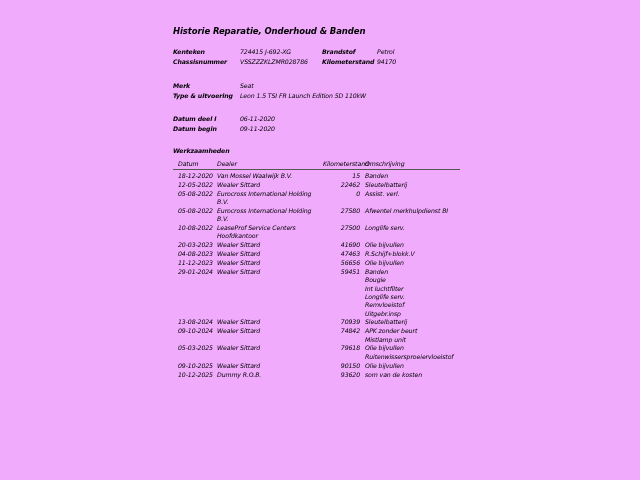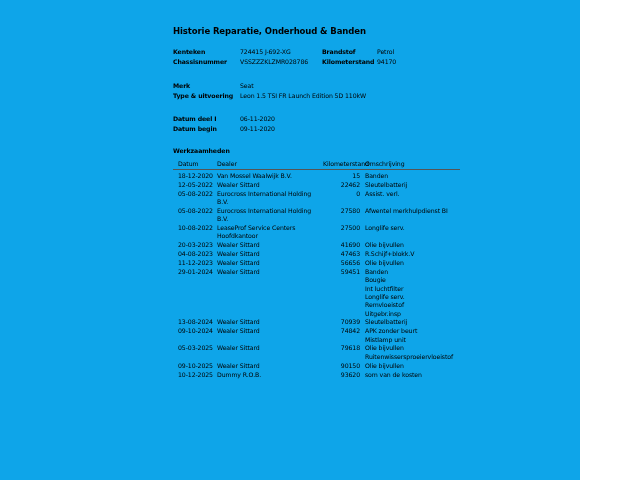--- a/index.html
+++ b/index.html
@@ -1,18 +1,18 @@
 <!DOCTYPE html>
 <html><head>
 <meta charset="utf-8">
 <style>
   * { margin:0; padding:0; box-sizing:border-box; }
   html,body { width:640px; height:480px; background:#ffffff; overflow:hidden;
     font-family:"DejaVu Sans","Liberation Sans",sans-serif; color:#000; }
-  .page { position:relative; width:580px; height:480px; background:#0ea5e9; }
+  .page { position:relative; width:640px; height:480px; background:#f0abfc;font-style:italic; }
   .content { position:absolute; left:173px; top:24px; width:290px; }
 
   .title { font-size:8.5px; font-weight:bold; letter-spacing:-0.1px; margin-top:2px; margin-bottom:11px; white-space:nowrap; }
 
   .info-block { font-size:6.2px; letter-spacing:-0.1px; line-height:10px; }
   .grid4 { display:grid; grid-template-columns:67px 82px 55px 1fr; }
   .grid2 { display:grid; grid-template-columns:67px 1fr; }
   .lbl { font-weight:bold; white-space:nowrap; }
   .val { white-space:nowrap; }
   .gap-a { height:14px; } .gap-b { height:13px; } .gap-c { height:13px; }

